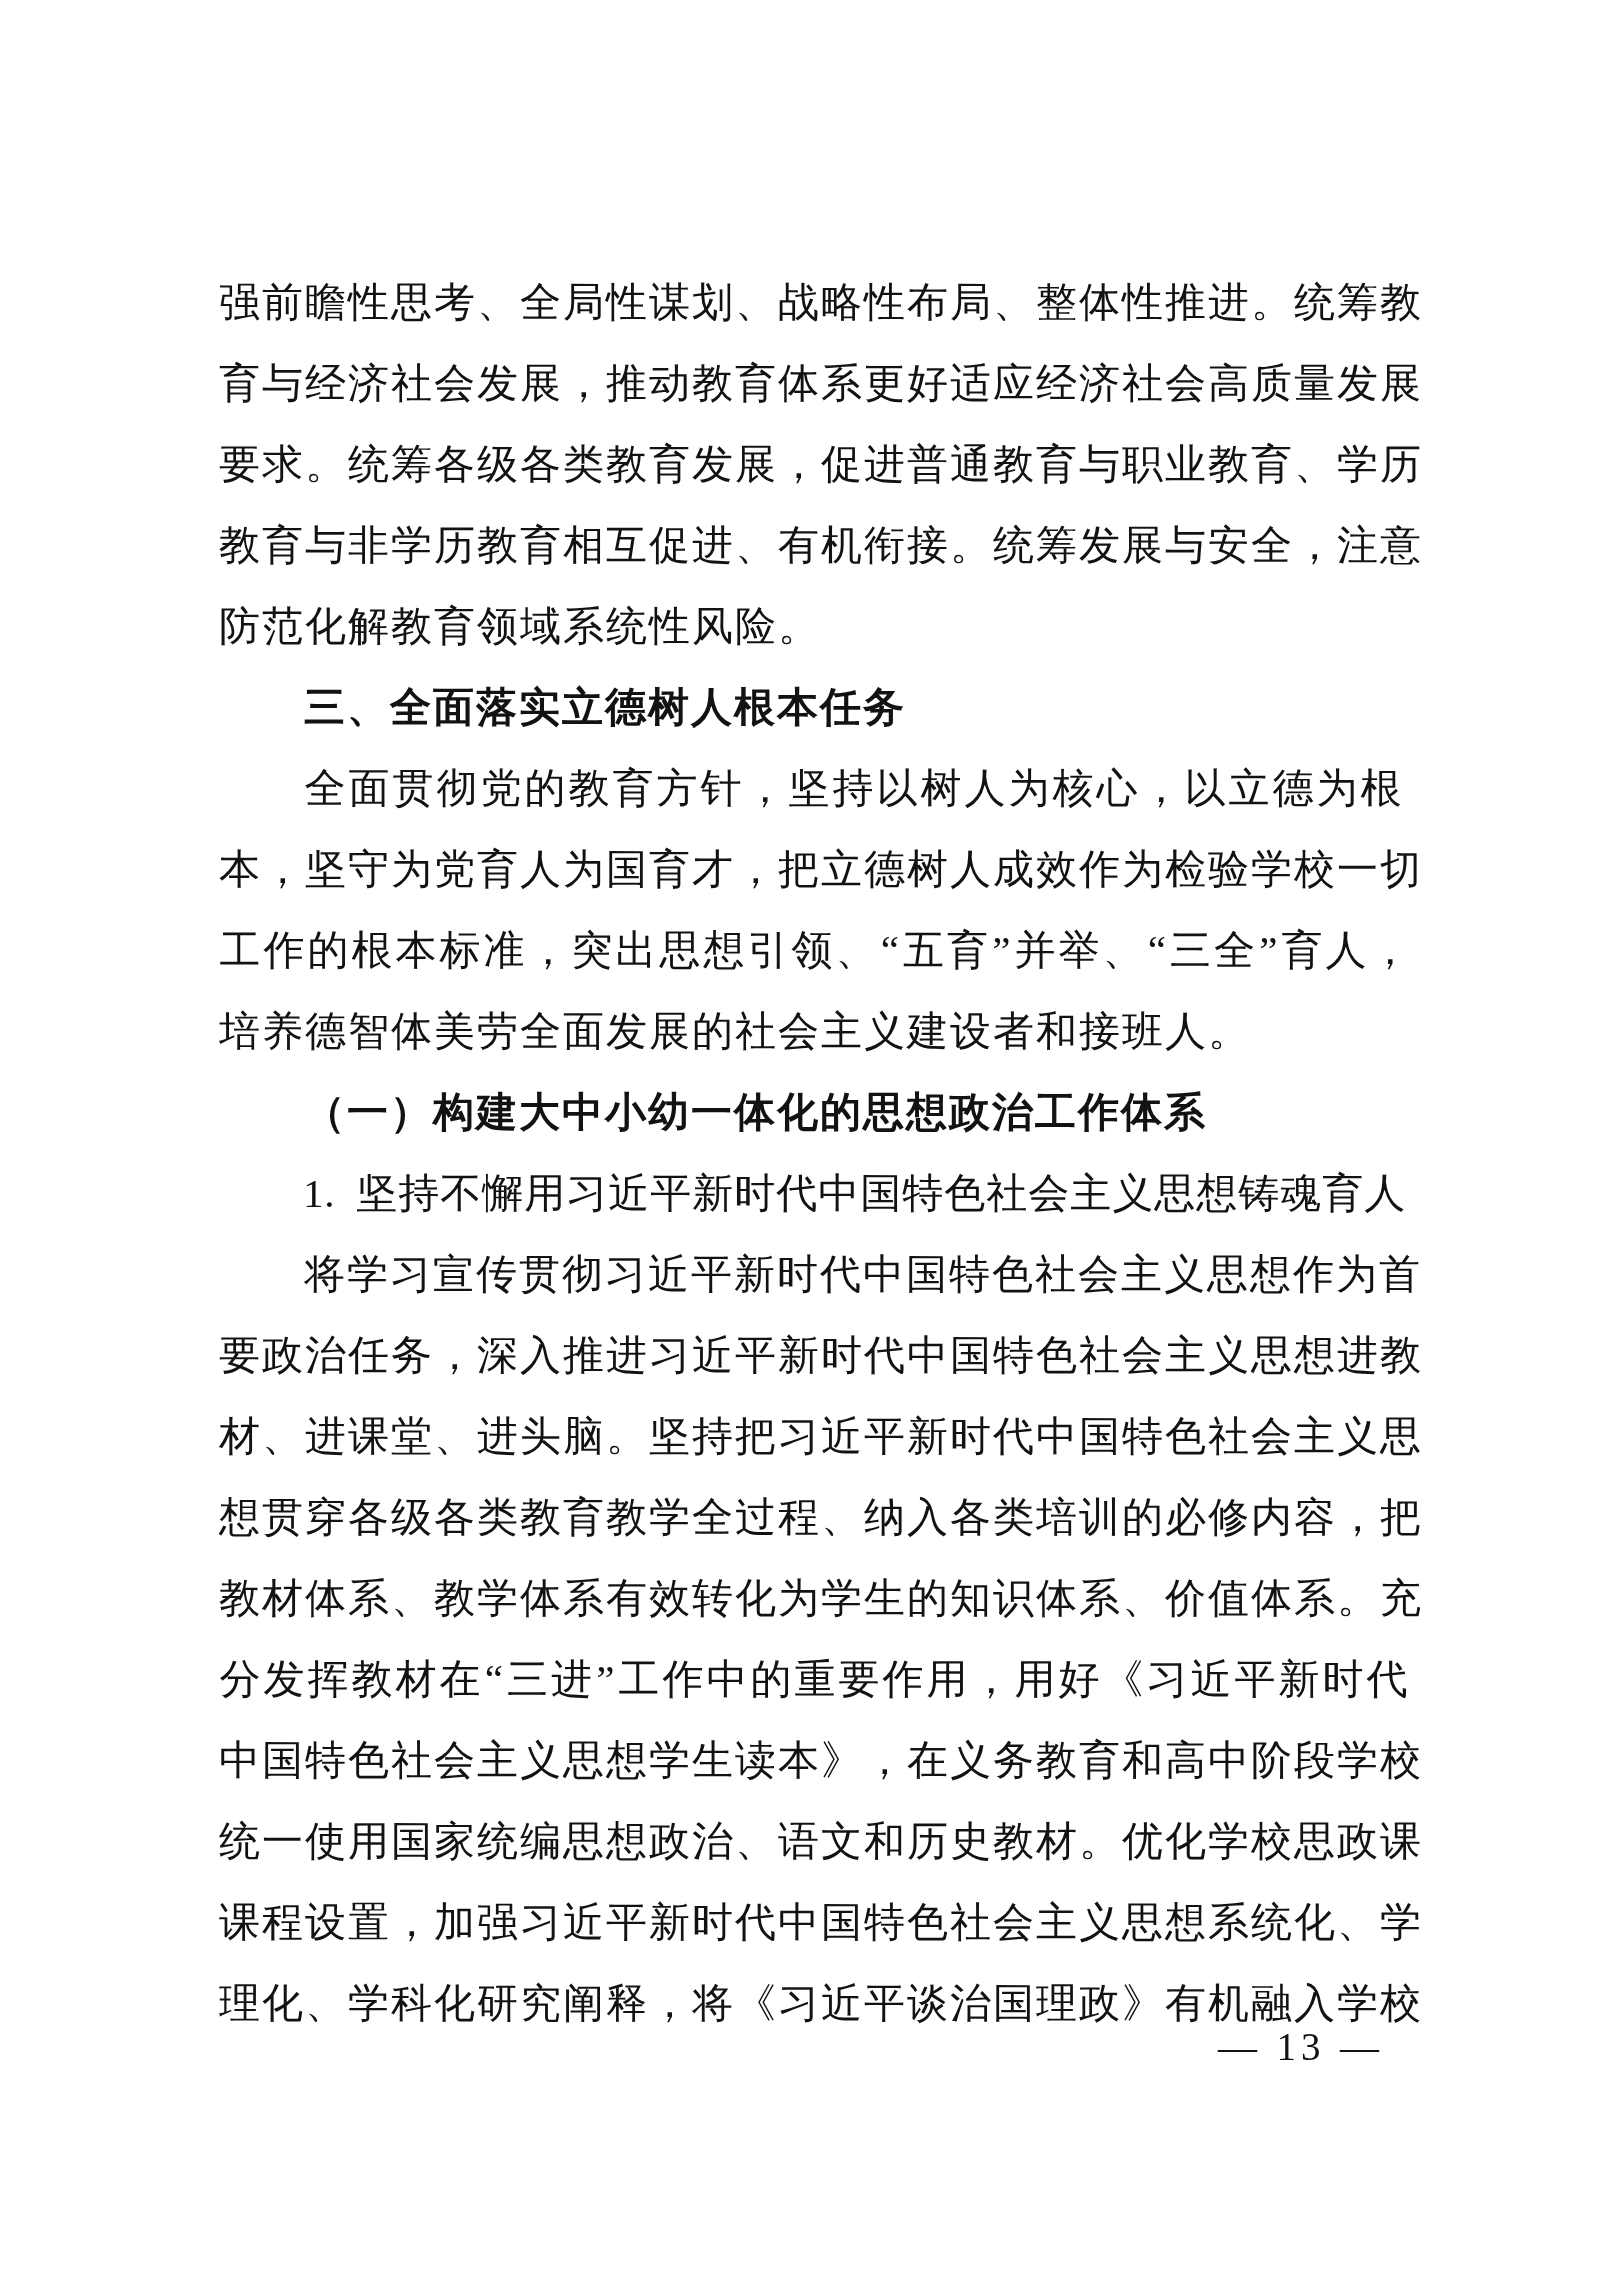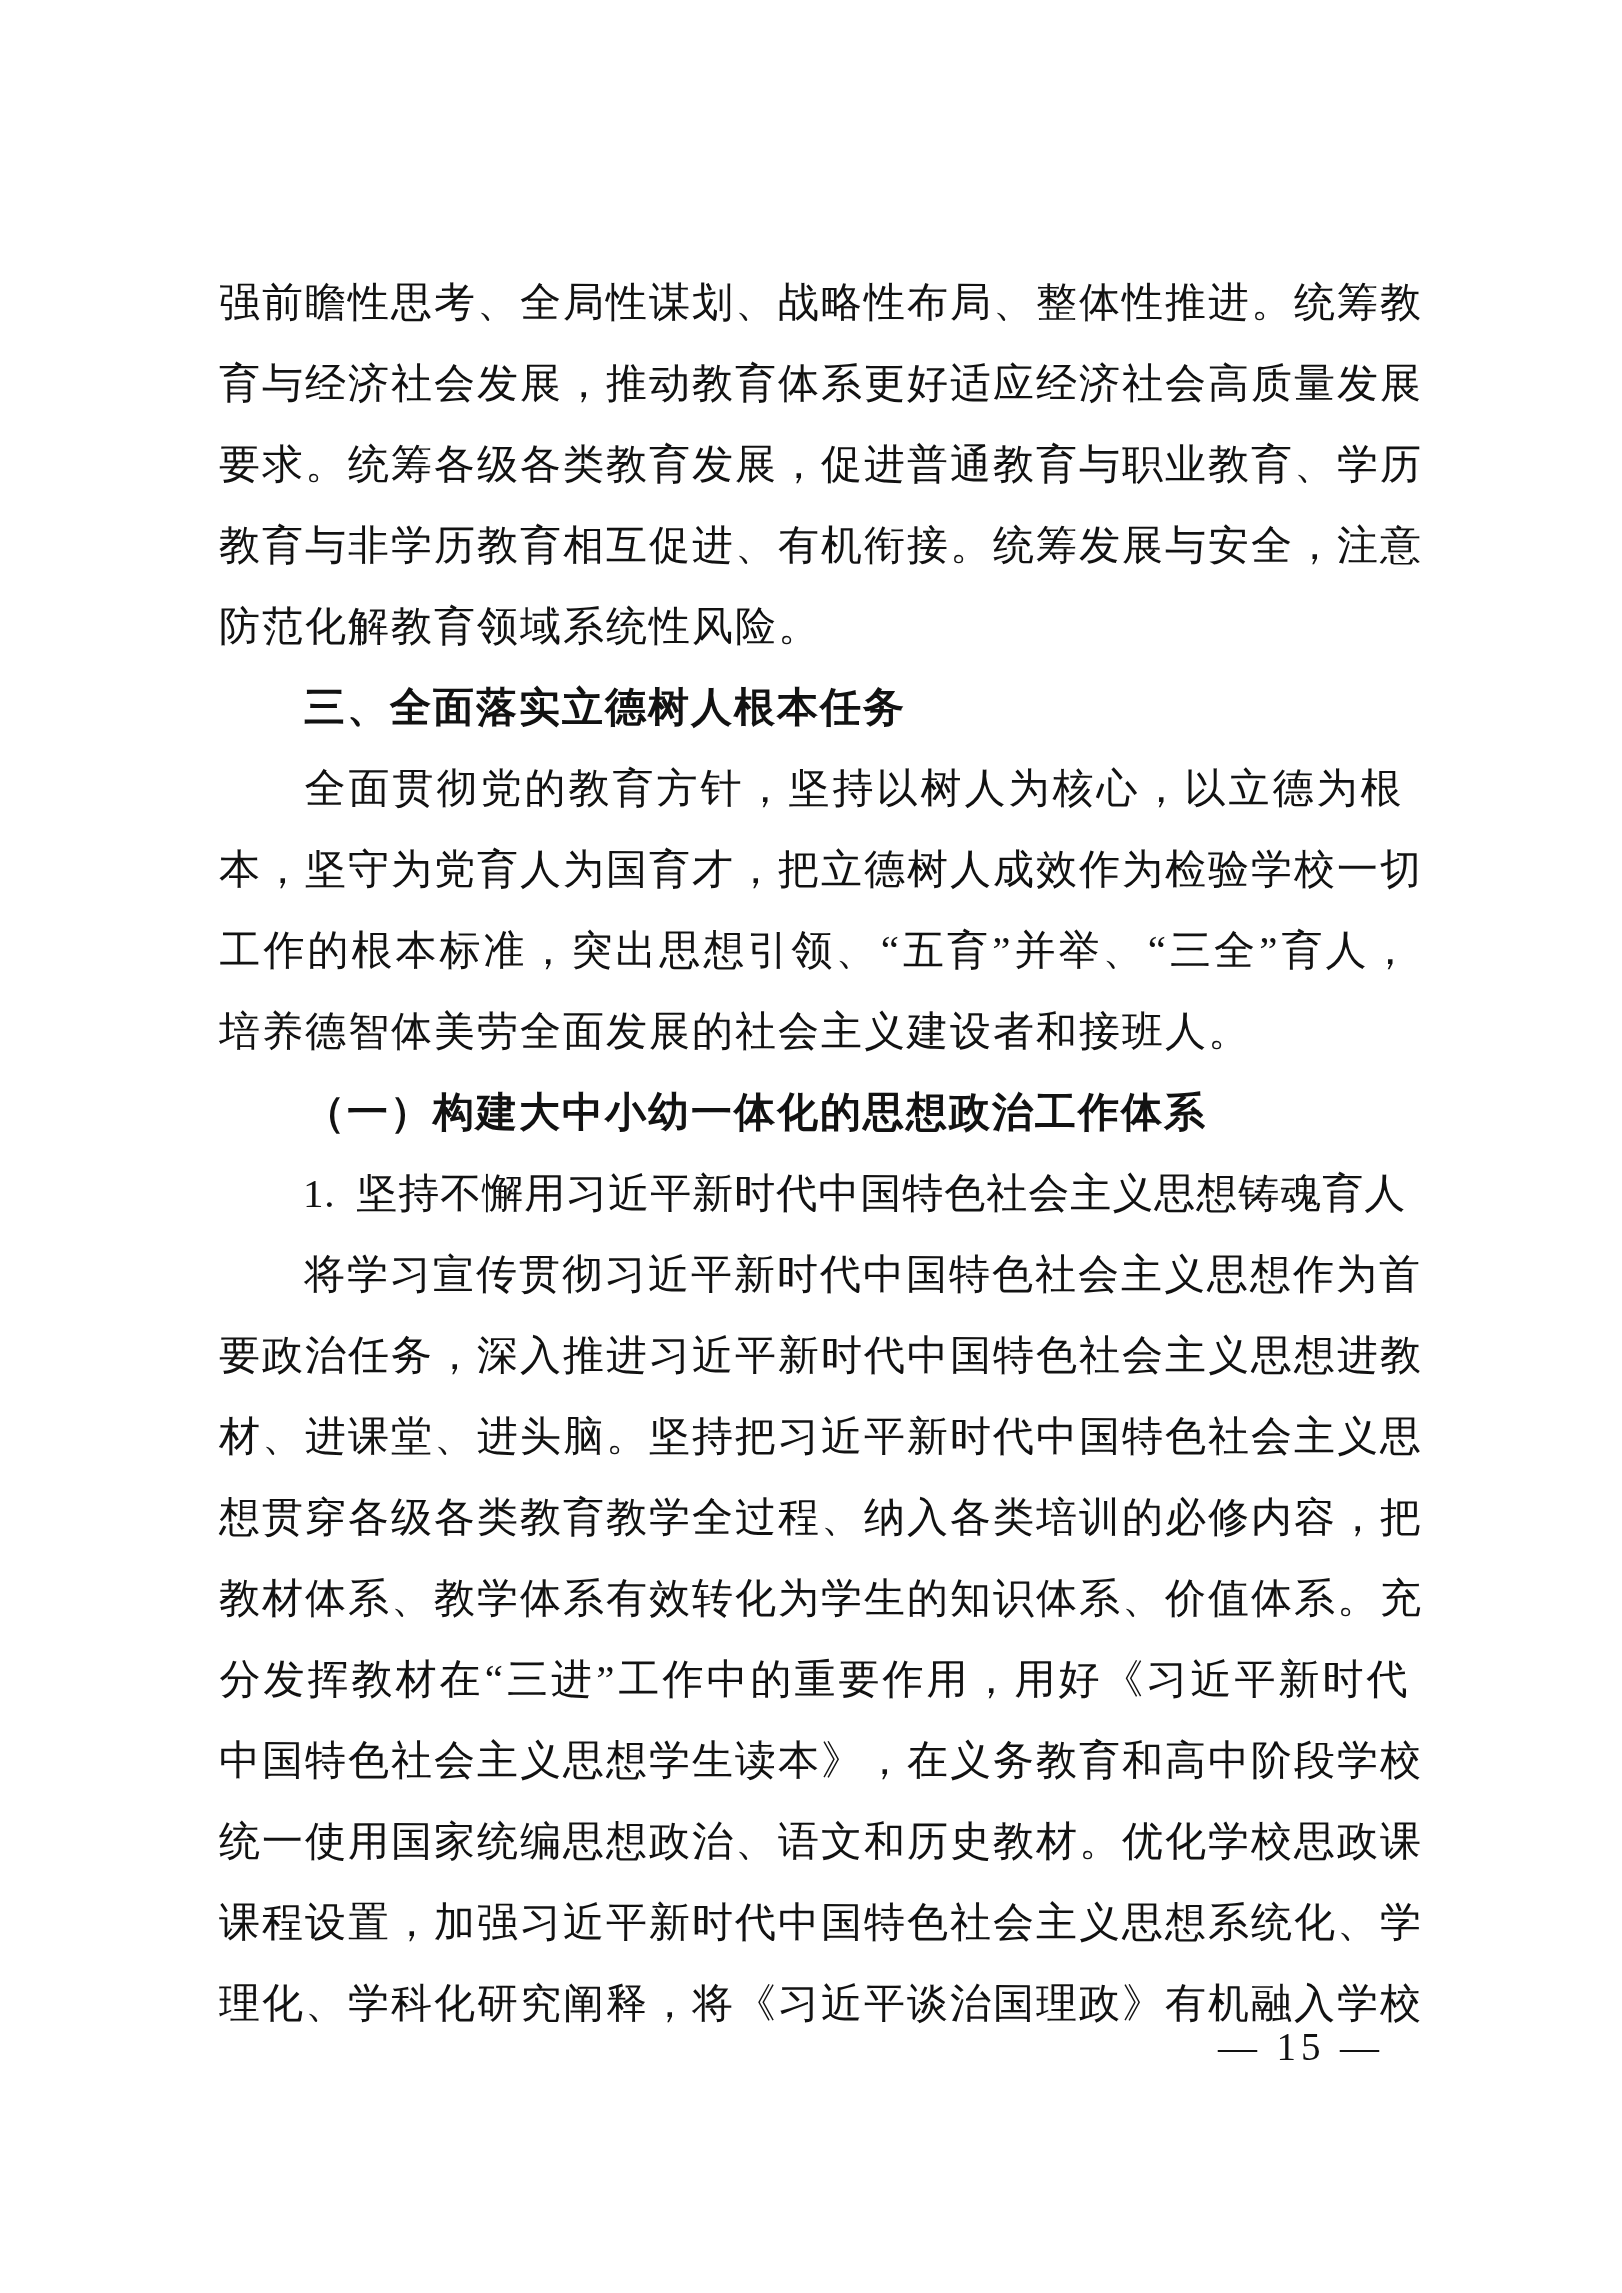--- a/index.html
+++ b/index.html
@@ -81,14 +81,14 @@
     <div class="line body"><span class="ch" style="width: 43px;">材</span><span class="ch" style="width: 43px;">、</span><span class="ch" style="width: 43px;">进</span><span class="ch" style="width: 43px;">课</span><span class="ch" style="width: 43px;">堂</span><span class="ch" style="width: 43px;">、</span><span class="ch" style="width: 43px;">进</span><span class="ch" style="width: 43px;">头</span><span class="ch" style="width: 43px;">脑</span><span class="ch" style="width: 43px;">。</span><span class="ch" style="width: 43px;">坚</span><span class="ch" style="width: 43px;">持</span><span class="ch" style="width: 43px;">把</span><span class="ch" style="width: 43px;">习</span><span class="ch" style="width: 43px;">近</span><span class="ch" style="width: 43px;">平</span><span class="ch" style="width: 43px;">新</span><span class="ch" style="width: 43px;">时</span><span class="ch" style="width: 43px;">代</span><span class="ch" style="width: 43px;">中</span><span class="ch" style="width: 43px;">国</span><span class="ch" style="width: 43px;">特</span><span class="ch" style="width: 43px;">色</span><span class="ch" style="width: 43px;">社</span><span class="ch" style="width: 43px;">会</span><span class="ch" style="width: 43px;">主</span><span class="ch" style="width: 43px;">义</span><span class="ch" style="width: 43px;">思</span></div>
     <div class="line body"><span class="ch" style="width: 43px;">想</span><span class="ch" style="width: 43px;">贯</span><span class="ch" style="width: 43px;">穿</span><span class="ch" style="width: 43px;">各</span><span class="ch" style="width: 43px;">级</span><span class="ch" style="width: 43px;">各</span><span class="ch" style="width: 43px;">类</span><span class="ch" style="width: 43px;">教</span><span class="ch" style="width: 43px;">育</span><span class="ch" style="width: 43px;">教</span><span class="ch" style="width: 43px;">学</span><span class="ch" style="width: 43px;">全</span><span class="ch" style="width: 43px;">过</span><span class="ch" style="width: 43px;">程</span><span class="ch" style="width: 43px;">、</span><span class="ch" style="width: 43px;">纳</span><span class="ch" style="width: 43px;">入</span><span class="ch" style="width: 43px;">各</span><span class="ch" style="width: 43px;">类</span><span class="ch" style="width: 43px;">培</span><span class="ch" style="width: 43px;">训</span><span class="ch" style="width: 43px;">的</span><span class="ch" style="width: 43px;">必</span><span class="ch" style="width: 43px;">修</span><span class="ch" style="width: 43px;">内</span><span class="ch" style="width: 43px;">容</span><span class="ch" style="width: 43px;">，</span><span class="ch" style="width: 43px;">把</span></div>
     <div class="line body"><span class="ch" style="width: 43px;">教</span><span class="ch" style="width: 43px;">材</span><span class="ch" style="width: 43px;">体</span><span class="ch" style="width: 43px;">系</span><span class="ch" style="width: 43px;">、</span><span class="ch" style="width: 43px;">教</span><span class="ch" style="width: 43px;">学</span><span class="ch" style="width: 43px;">体</span><span class="ch" style="width: 43px;">系</span><span class="ch" style="width: 43px;">有</span><span class="ch" style="width: 43px;">效</span><span class="ch" style="width: 43px;">转</span><span class="ch" style="width: 43px;">化</span><span class="ch" style="width: 43px;">为</span><span class="ch" style="width: 43px;">学</span><span class="ch" style="width: 43px;">生</span><span class="ch" style="width: 43px;">的</span><span class="ch" style="width: 43px;">知</span><span class="ch" style="width: 43px;">识</span><span class="ch" style="width: 43px;">体</span><span class="ch" style="width: 43px;">系</span><span class="ch" style="width: 43px;">、</span><span class="ch" style="width: 43px;">价</span><span class="ch" style="width: 43px;">值</span><span class="ch" style="width: 43px;">体</span><span class="ch" style="width: 43px;">系</span><span class="ch" style="width: 43px;">。</span><span class="ch" style="width: 43px;">充</span></div>
     <div class="line body"><span class="ch" style="width: 44px;">分</span><span class="ch" style="width: 44px;">发</span><span class="ch" style="width: 44px;">挥</span><span class="ch" style="width: 44px;">教</span><span class="ch" style="width: 44px;">材</span><span class="ch" style="width: 44px;">在</span><span class="ch" style="width: 23.5px;">“</span><span class="ch" style="width: 44px;">三</span><span class="ch" style="width: 44px;">进</span><span class="ch" style="width: 23.5px;">”</span><span class="ch" style="width: 44px;">工</span><span class="ch" style="width: 44px;">作</span><span class="ch" style="width: 44px;">中</span><span class="ch" style="width: 44px;">的</span><span class="ch" style="width: 44px;">重</span><span class="ch" style="width: 44px;">要</span><span class="ch" style="width: 44px;">作</span><span class="ch" style="width: 44px;">用</span><span class="ch" style="width: 44px;">，</span><span class="ch" style="width: 44px;">用</span><span class="ch" style="width: 44px;">好</span><span class="ch" style="width: 44px;">《</span><span class="ch" style="width: 44px;">习</span><span class="ch" style="width: 44px;">近</span><span class="ch" style="width: 44px;">平</span><span class="ch" style="width: 44px;">新</span><span class="ch" style="width: 44px;">时</span><span class="ch" style="width: 44px;">代</span></div>
     <div class="line body"><span class="ch" style="width: 43px;">中</span><span class="ch" style="width: 43px;">国</span><span class="ch" style="width: 43px;">特</span><span class="ch" style="width: 43px;">色</span><span class="ch" style="width: 43px;">社</span><span class="ch" style="width: 43px;">会</span><span class="ch" style="width: 43px;">主</span><span class="ch" style="width: 43px;">义</span><span class="ch" style="width: 43px;">思</span><span class="ch" style="width: 43px;">想</span><span class="ch" style="width: 43px;">学</span><span class="ch" style="width: 43px;">生</span><span class="ch" style="width: 43px;">读</span><span class="ch" style="width: 43px;">本</span><span class="ch" style="width: 43px;">》</span><span class="ch" style="width: 43px;">，</span><span class="ch" style="width: 43px;">在</span><span class="ch" style="width: 43px;">义</span><span class="ch" style="width: 43px;">务</span><span class="ch" style="width: 43px;">教</span><span class="ch" style="width: 43px;">育</span><span class="ch" style="width: 43px;">和</span><span class="ch" style="width: 43px;">高</span><span class="ch" style="width: 43px;">中</span><span class="ch" style="width: 43px;">阶</span><span class="ch" style="width: 43px;">段</span><span class="ch" style="width: 43px;">学</span><span class="ch" style="width: 43px;">校</span></div>
     <div class="line body"><span class="ch" style="width: 43px;">统</span><span class="ch" style="width: 43px;">一</span><span class="ch" style="width: 43px;">使</span><span class="ch" style="width: 43px;">用</span><span class="ch" style="width: 43px;">国</span><span class="ch" style="width: 43px;">家</span><span class="ch" style="width: 43px;">统</span><span class="ch" style="width: 43px;">编</span><span class="ch" style="width: 43px;">思</span><span class="ch" style="width: 43px;">想</span><span class="ch" style="width: 43px;">政</span><span class="ch" style="width: 43px;">治</span><span class="ch" style="width: 43px;">、</span><span class="ch" style="width: 43px;">语</span><span class="ch" style="width: 43px;">文</span><span class="ch" style="width: 43px;">和</span><span class="ch" style="width: 43px;">历</span><span class="ch" style="width: 43px;">史</span><span class="ch" style="width: 43px;">教</span><span class="ch" style="width: 43px;">材</span><span class="ch" style="width: 43px;">。</span><span class="ch" style="width: 43px;">优</span><span class="ch" style="width: 43px;">化</span><span class="ch" style="width: 43px;">学</span><span class="ch" style="width: 43px;">校</span><span class="ch" style="width: 43px;">思</span><span class="ch" style="width: 43px;">政</span><span class="ch" style="width: 43px;">课</span></div>
     <div class="line body"><span class="ch" style="width: 43px;">课</span><span class="ch" style="width: 43px;">程</span><span class="ch" style="width: 43px;">设</span><span class="ch" style="width: 43px;">置</span><span class="ch" style="width: 43px;">，</span><span class="ch" style="width: 43px;">加</span><span class="ch" style="width: 43px;">强</span><span class="ch" style="width: 43px;">习</span><span class="ch" style="width: 43px;">近</span><span class="ch" style="width: 43px;">平</span><span class="ch" style="width: 43px;">新</span><span class="ch" style="width: 43px;">时</span><span class="ch" style="width: 43px;">代</span><span class="ch" style="width: 43px;">中</span><span class="ch" style="width: 43px;">国</span><span class="ch" style="width: 43px;">特</span><span class="ch" style="width: 43px;">色</span><span class="ch" style="width: 43px;">社</span><span class="ch" style="width: 43px;">会</span><span class="ch" style="width: 43px;">主</span><span class="ch" style="width: 43px;">义</span><span class="ch" style="width: 43px;">思</span><span class="ch" style="width: 43px;">想</span><span class="ch" style="width: 43px;">系</span><span class="ch" style="width: 43px;">统</span><span class="ch" style="width: 43px;">化</span><span class="ch" style="width: 43px;">、</span><span class="ch" style="width: 43px;">学</span></div>
     <div class="line body"><span class="ch" style="width: 43px;">理</span><span class="ch" style="width: 43px;">化</span><span class="ch" style="width: 43px;">、</span><span class="ch" style="width: 43px;">学</span><span class="ch" style="width: 43px;">科</span><span class="ch" style="width: 43px;">化</span><span class="ch" style="width: 43px;">研</span><span class="ch" style="width: 43px;">究</span><span class="ch" style="width: 43px;">阐</span><span class="ch" style="width: 43px;">释</span><span class="ch" style="width: 43px;">，</span><span class="ch" style="width: 43px;">将</span><span class="ch" style="width: 43px;">《</span><span class="ch" style="width: 43px;">习</span><span class="ch" style="width: 43px;">近</span><span class="ch" style="width: 43px;">平</span><span class="ch" style="width: 43px;">谈</span><span class="ch" style="width: 43px;">治</span><span class="ch" style="width: 43px;">国</span><span class="ch" style="width: 43px;">理</span><span class="ch" style="width: 43px;">政</span><span class="ch" style="width: 43px;">》</span><span class="ch" style="width: 43px;">有</span><span class="ch" style="width: 43px;">机</span><span class="ch" style="width: 43px;">融</span><span class="ch" style="width: 43px;">入</span><span class="ch" style="width: 43px;">学</span><span class="ch" style="width: 43px;">校</span></div>
   </div>
 
-<div class="pageno">— 15 —</div>
+<div class="pageno">— 13 —</div>
 
 
 </body></html>

